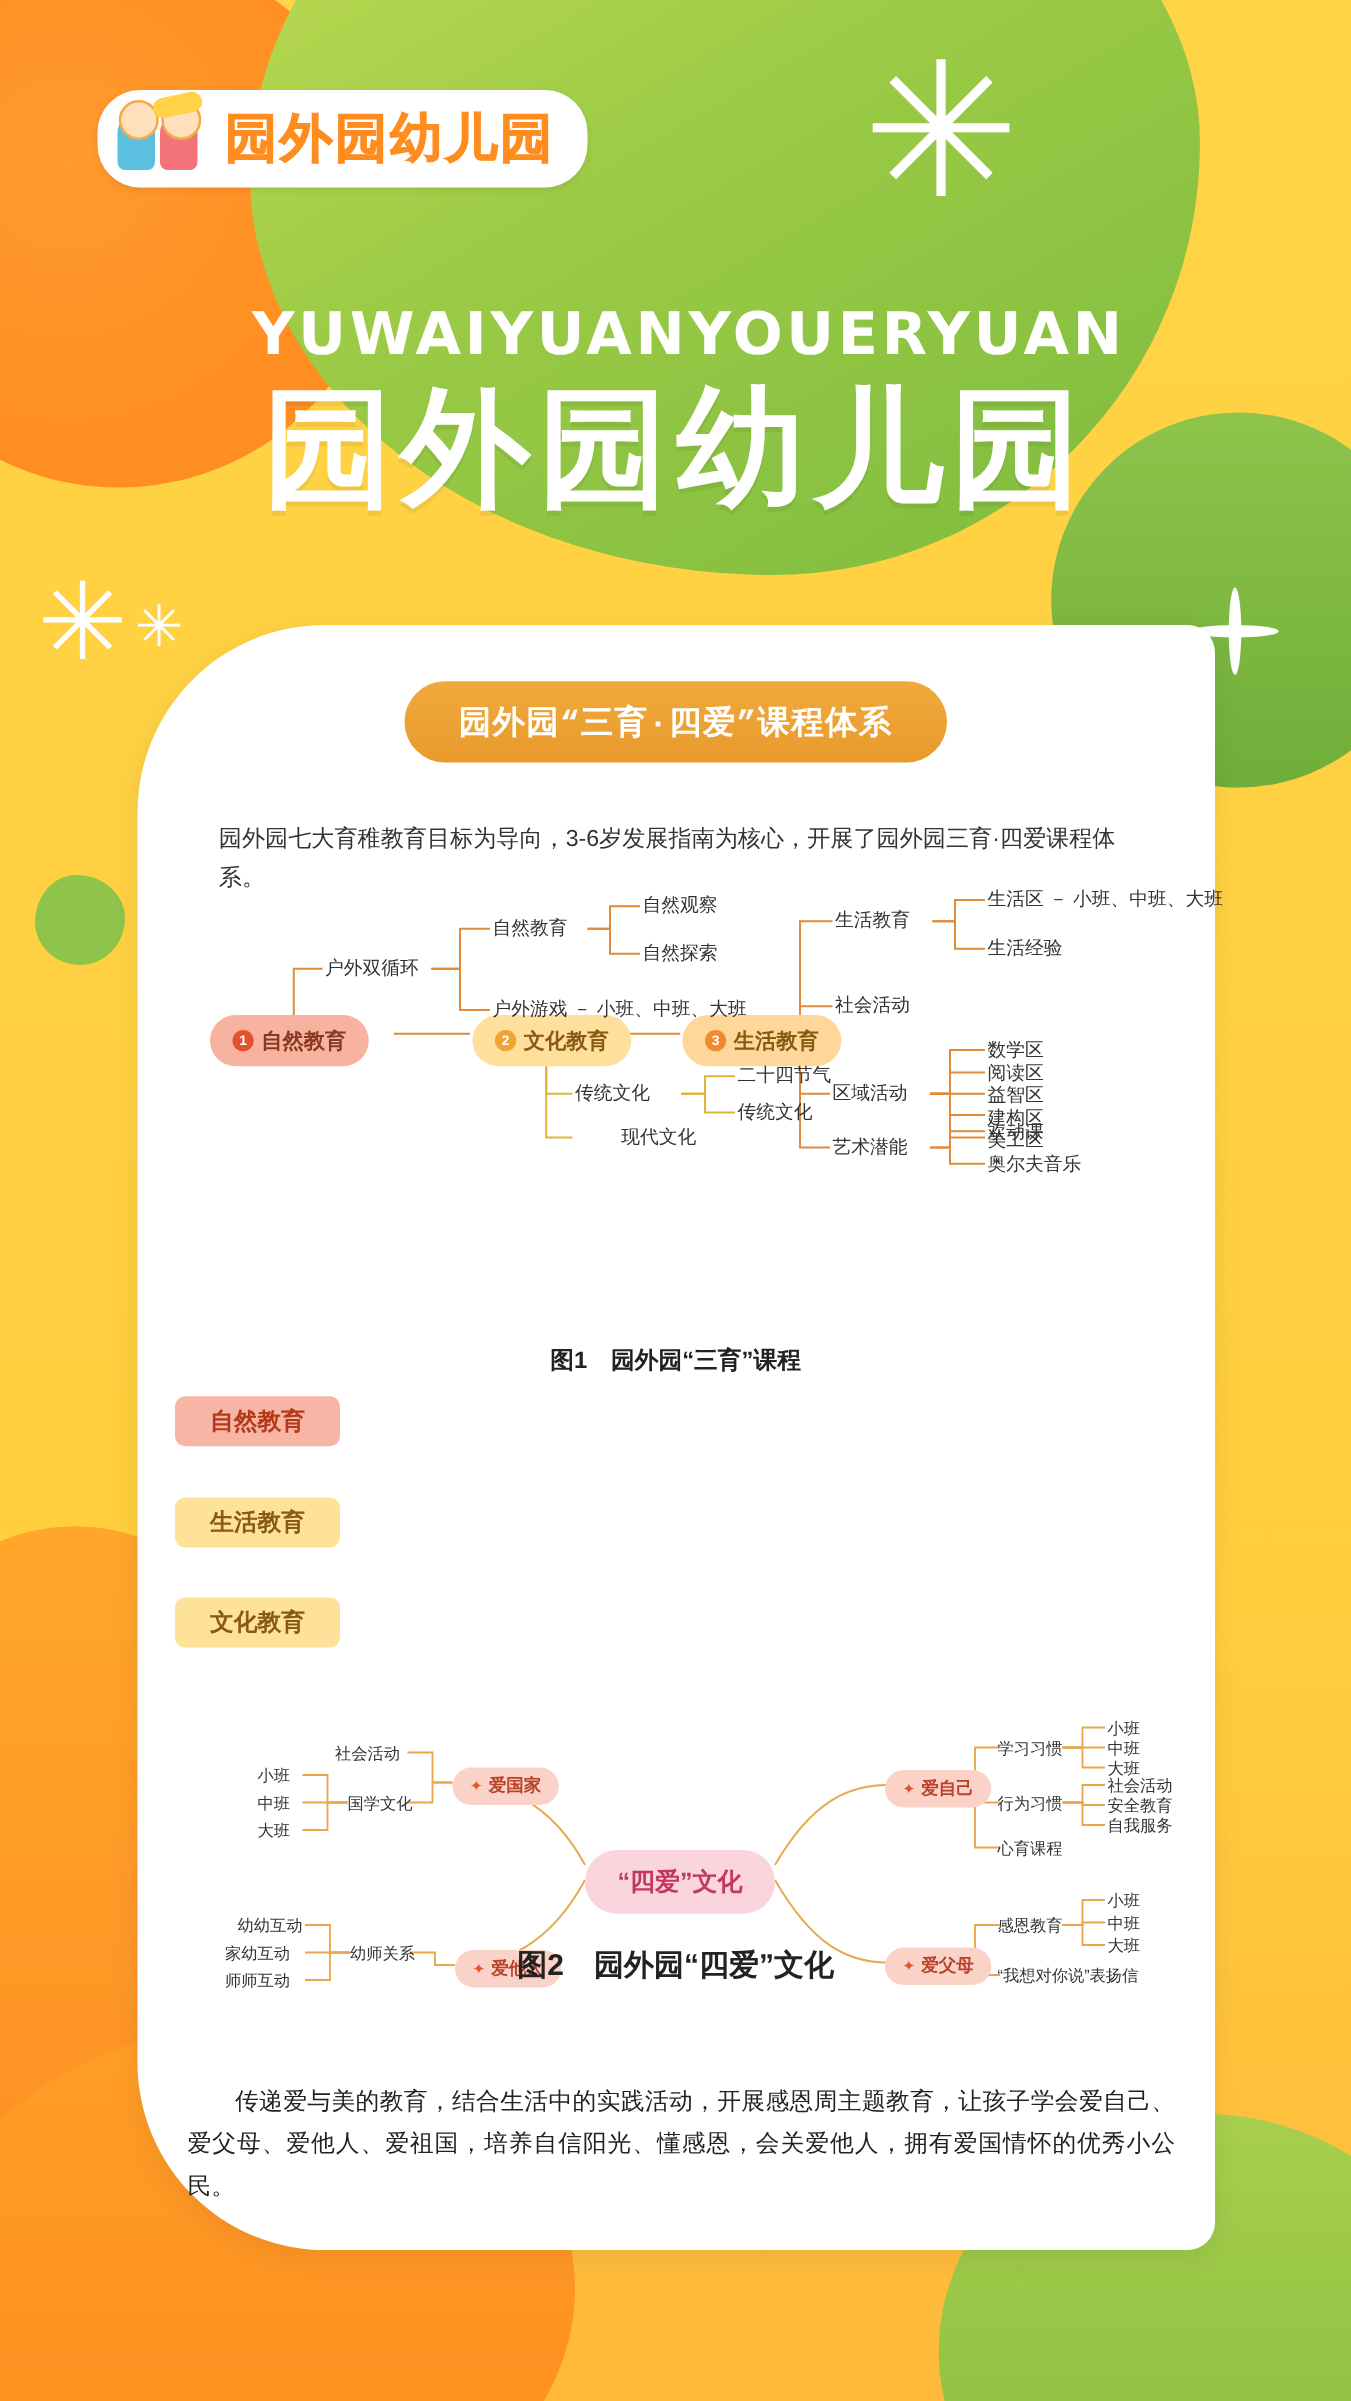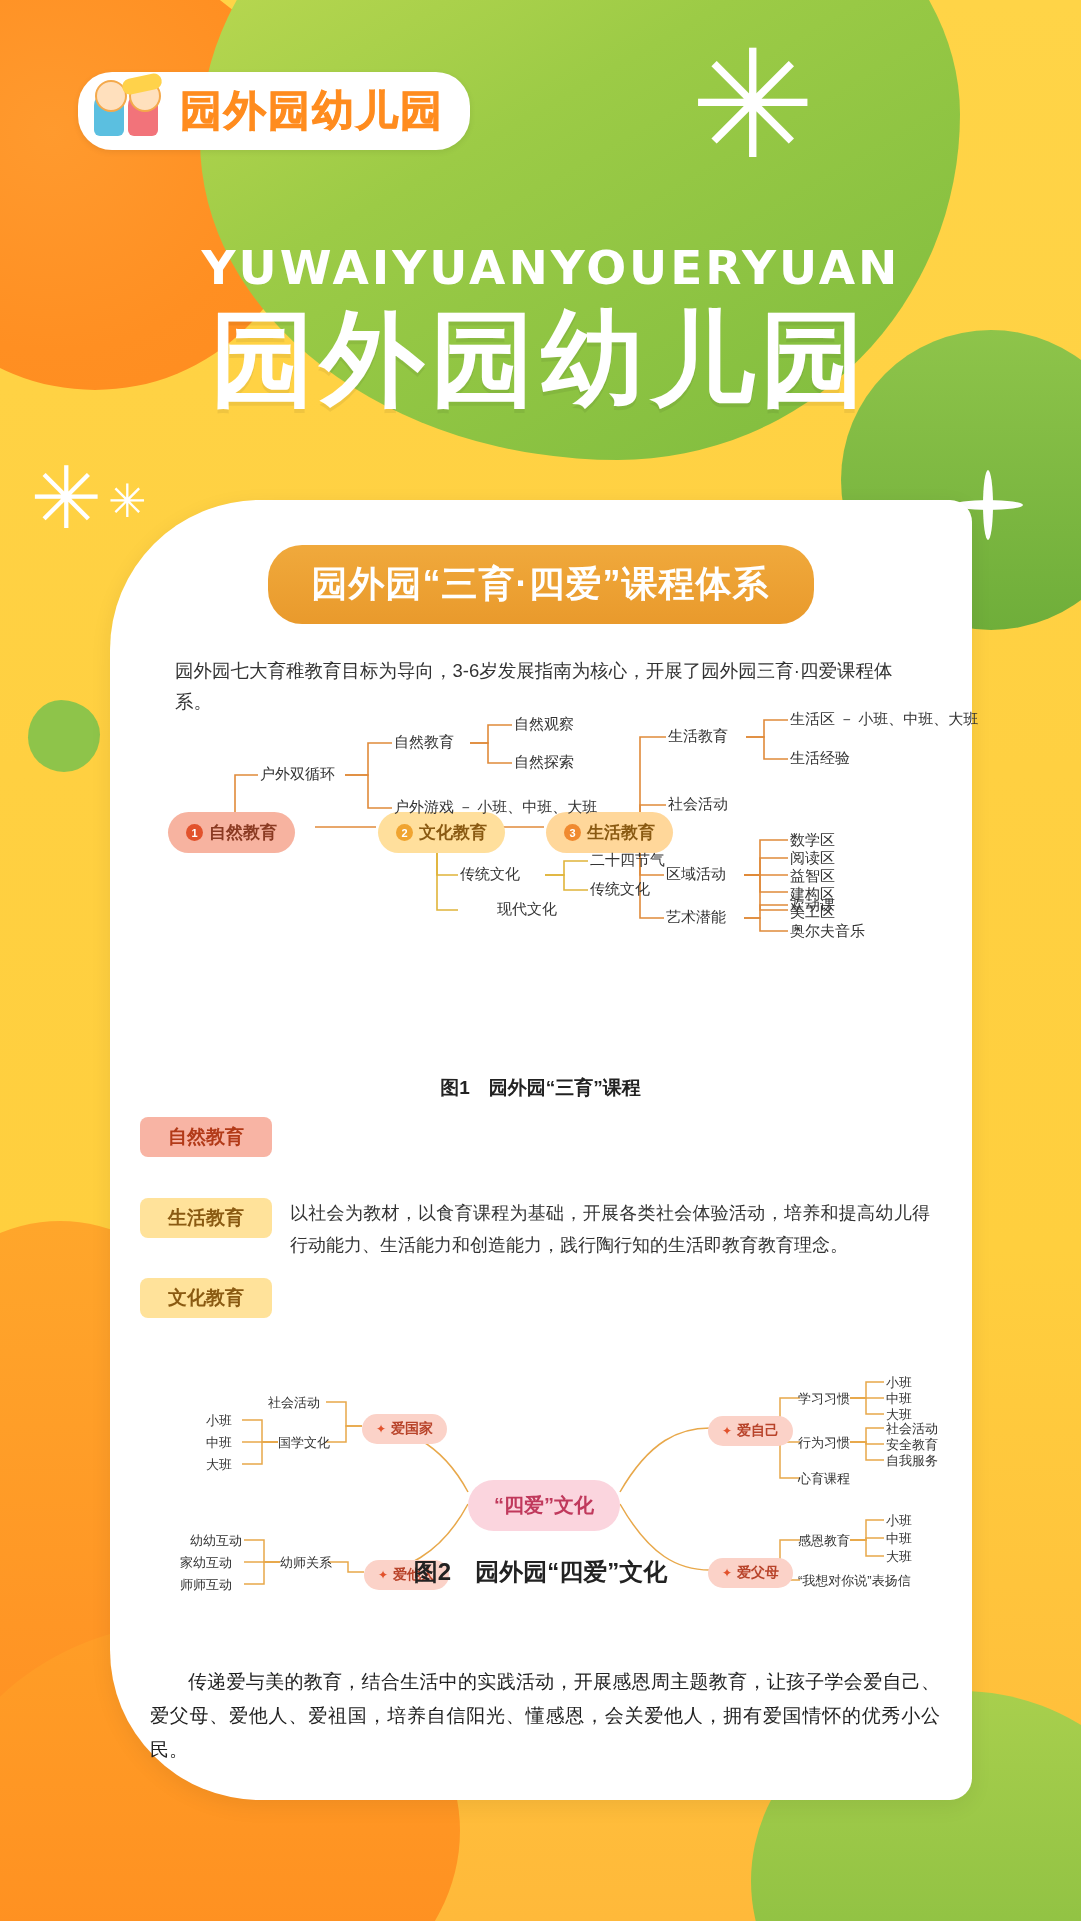--- a/index.html
+++ b/index.html
@@ -53,21 +53,21 @@
      font-size:47px;letter-spacing:3px;font-family:"DejaVu Sans",sans-serif;padding-left:21px;}
   .headline-cn{position:absolute;left:0;right:0;top:300px;text-align:center;color:#fff;font-weight:700;
      font-size:104px;letter-spacing:6px;line-height:1.15;text-shadow:0 4px 0 rgba(0,0,0,.06);}
 
   
   .card{position:absolute;left:110px;top:500px;width:862px;height:1300px;background:#fff;
      border-radius:150px 22px 22px 150px;box-shadow:0 6px 22px rgba(0,0,0,.07);}
 
   .pill-title{position:absolute;left:50%;transform:translateX(-50%);top:545px;
      background:linear-gradient(180deg,#f0a93c 0%,#e99a2c 100%);color:#fff;border-radius:34px;
-     padding:15px 44px;font-size:36px;font-weight:700;letter-spacing:1px;white-space:nowrap;}
+     padding:15px 44px;font-size:26px;font-weight:700;letter-spacing:1px;white-space:nowrap;font-family:Liberation Mono, monospace;}
 
   .intro{position:absolute;left:175px;top:655px;width:735px;font-size:18.5px;color:#333;line-height:1.7;}
 
   
   .fig1{position:absolute;left:140px;top:715px;width:800px;height:280px;}
   .fig-cap{position:absolute;left:0;right:0;text-align:center;font-size:19px;color:#222;font-weight:700;}
   .fig1-cap{top:1075px;}
   .node{position:absolute;white-space:nowrap;font-size:15px;color:#333;}
   .oval{position:absolute;border-radius:999px;padding:9px 18px;font-size:17px;font-weight:700;white-space:nowrap;
       display:flex;align-items:center;gap:6px;}
@@ -216,21 +216,20 @@
   <div class="node" style="left:650px;top:181px;">欢动课</div>
   <div class="node" style="left:650px;top:207px;">奥尔夫音乐</div>
 </div>
 <div class="fig-cap fig1-cap">图1　园外园“三育”课程</div>
 
 <div class="defrow" style="top:1117px;">
   <div class="deftag tag-red">自然教育</div>
 </div>
 <div class="defrow" style="top:1198px;">
   <div class="deftag tag-yellow">生活教育</div>
-  <div class="defbody">以社会为教材，以食育课程为基础，开展各类社会体验活动，培养和提高幼儿得行动能力、生活能力和创造能力，践行陶行知的生活即教育教育理念。</div>
 </div>
 <div class="defrow" style="top:1278px;">
   <div class="deftag tag-yellow">文化教育</div>
 </div>
 
 <div class="fig2">
   <svg class="lines" viewBox="0 0 790 230" preserveAspectRatio="none">
     <g fill="none" stroke="#e8a84a" stroke-width="1.5">
       <path d="M318,112 C290,60 250,46 218,46"></path>
       <path d="M318,124 C290,176 252,192 220,192"></path>

